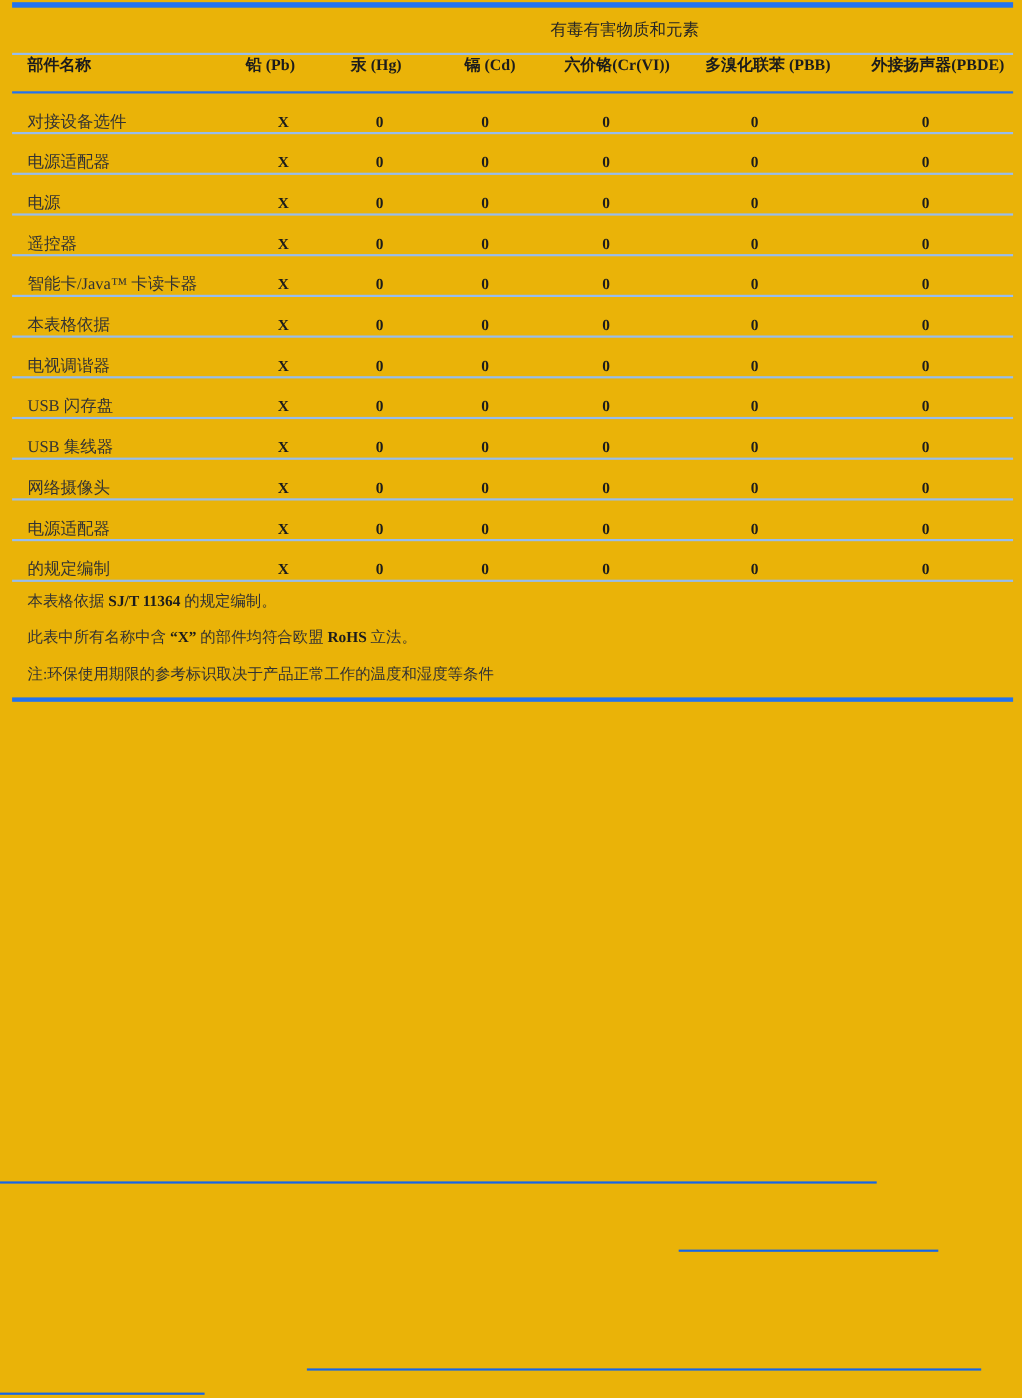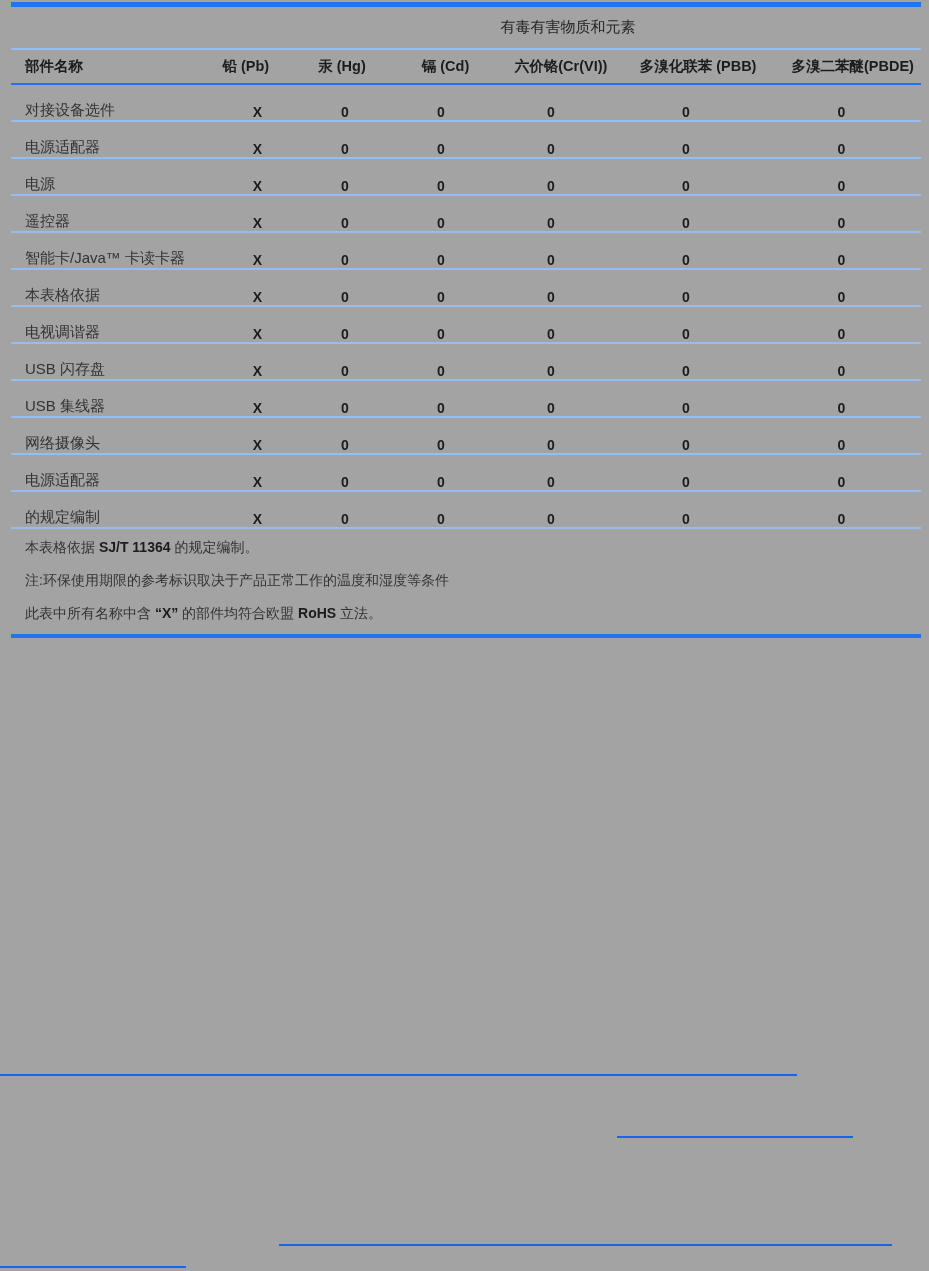--- a/index.html
+++ b/index.html
@@ -1,22 +1,22 @@
 <!DOCTYPE html>
 <html style="--strong-blue: #2273f0; --light-blue: #97bdee; --rule-blue: #1566e8; --text: #2e2e2e;"><head>
 <meta charset="utf-8">
 <style>
   html, body { margin: 0; padding: 0; background: #ffffff; }
   .page {
     position: relative;
     width: 929px;
     height: 1271px;
-    background: #a3a3a3;
+    background: #eab308;
     overflow: hidden;
-    font-family: Liberation Sans, sans-serif;
+    font-family: Liberation Serif, serif;
     color: var(--text, #2e2e2e);
   }
 
   
   .rohs {
     position: absolute;
     left: 11px;
     top: 2px;
     width: 910px;
     border-top: 5px solid var(--strong-blue, #2273f0);
@@ -32,21 +32,21 @@
   .caption {
     flex: 1;
     text-align: center;
     font-size: 15px;
     color: #262626;
   }
   .header-row {
     height: 33px;
     border-bottom: 2px solid var(--strong-blue, #2273f0);
     display: flex;
-    align-items: center;
+    align-items: flex-start;
     font-weight: 700;
     font-size: 14.5px;
     color: #1c1c1c;
     gap: 21px;
   }
   .data-row {
     height: 35px;
     border-bottom: 2px solid var(--light-blue, #97bdee);
     display: flex;
     align-items: flex-end;
@@ -87,21 +87,21 @@
       <div class="caption">有毒有害物质和元素</div>
     </div>
 
     <div class="header-row">
       <div class="cell c0 name-col">部件名称</div>
       <div class="cell c1 center">铅 (Pb)</div>
       <div class="cell c2 center">汞 (Hg)</div>
       <div class="cell c3 center">镉 (Cd)</div>
       <div class="cell c4 center">六价铬(Cr(VI))</div>
       <div class="cell c5 center">多溴化联苯 (PBB)</div>
-      <div class="cell c6 center">多溴二苯醚(PBDE)</div>
+      <div class="cell c6 center">外接扬声器(PBDE)</div>
     </div>
 
     <div>
   <div class="data-row">
     <div class="cell c0 name-col">对接设备选件</div>
     <div class="cell c1 center val">X</div>
     <div class="cell c2 center val">0</div>
     <div class="cell c3 center val">0</div>
     <div class="cell c4 center val">0</div>
     <div class="cell c5 center val">0</div>
@@ -214,22 +214,22 @@
     <div class="cell c2 center val">0</div>
     <div class="cell c3 center val">0</div>
     <div class="cell c4 center val">0</div>
     <div class="cell c5 center val">0</div>
     <div class="cell c6 center val">0</div>
   </div>
 </div>
 
     <div class="footnotes">
         <div class="fn"><span>本表格依据 </span><span class="b">SJ/T 11364</span><span> 的规定编制。</span></div>
+        <div class="fn"><span>此表中所有名称中含 </span><span class="b">“X”</span><span> 的部件均符合欧盟 </span><span class="b">RoHS</span><span> 立法。</span></div>
         <div class="fn"><span>注:环保使用期限的参考标识取决于产品正常工作的温度和湿度等条件</span></div>
-        <div class="fn"><span>此表中所有名称中含 </span><span class="b">“X”</span><span> 的部件均符合欧盟 </span><span class="b">RoHS</span><span> 立法。</span></div>
       </div>
 
   </section>
 
   <div class="rule rule-1"></div>
   <div class="rule rule-2"></div>
   <div class="rule rule-3"></div>
   <div class="rule rule-4"></div>
 
 </div>

